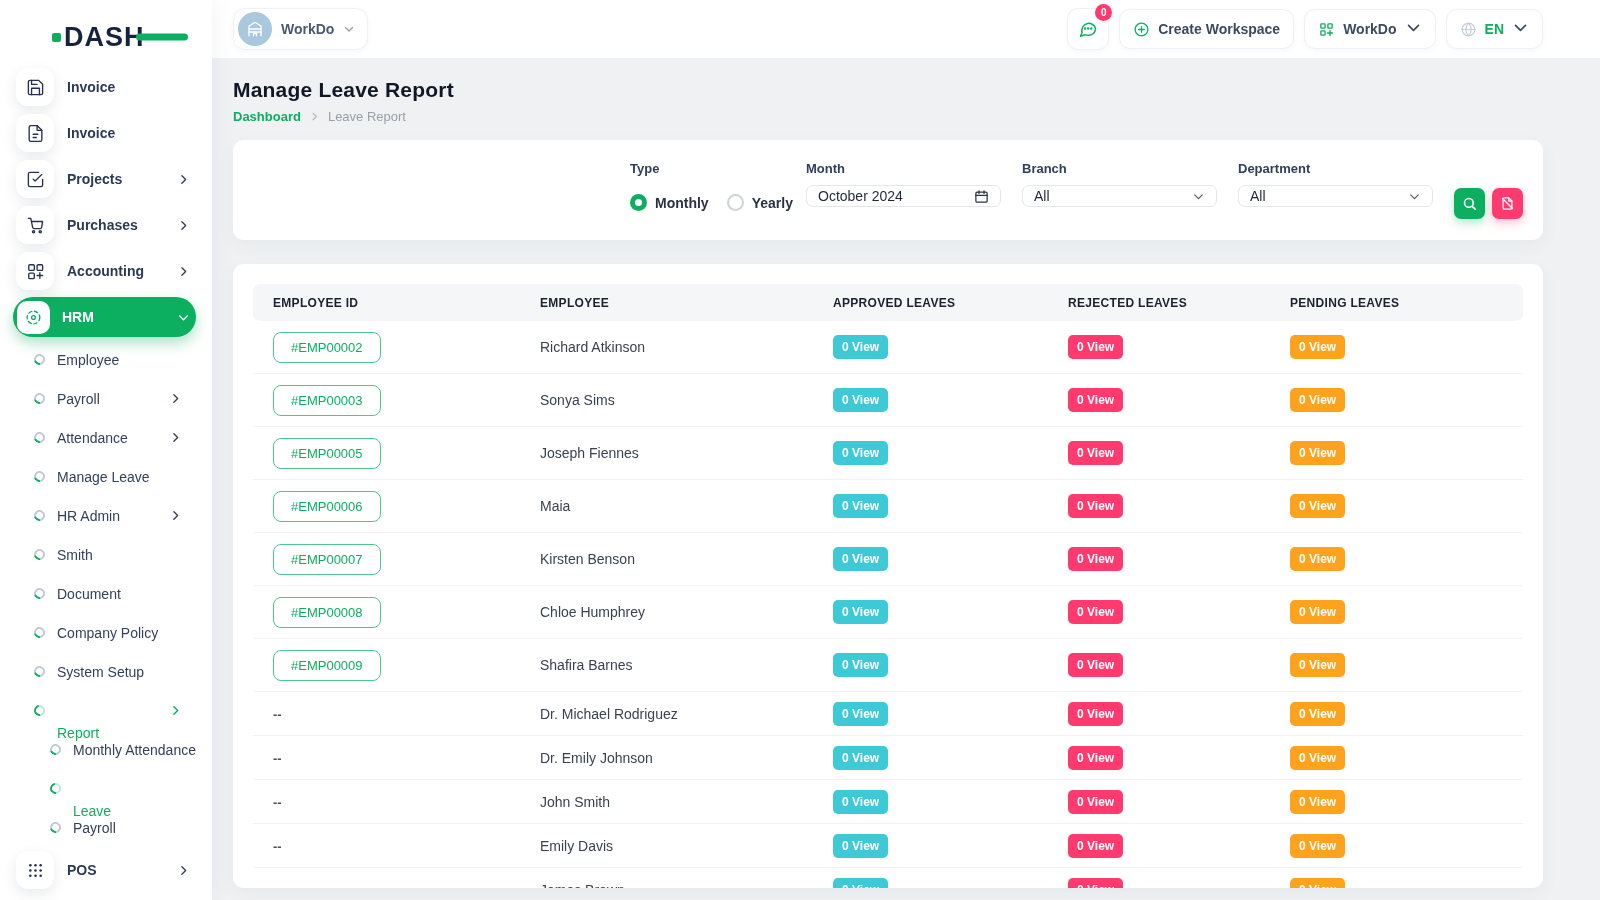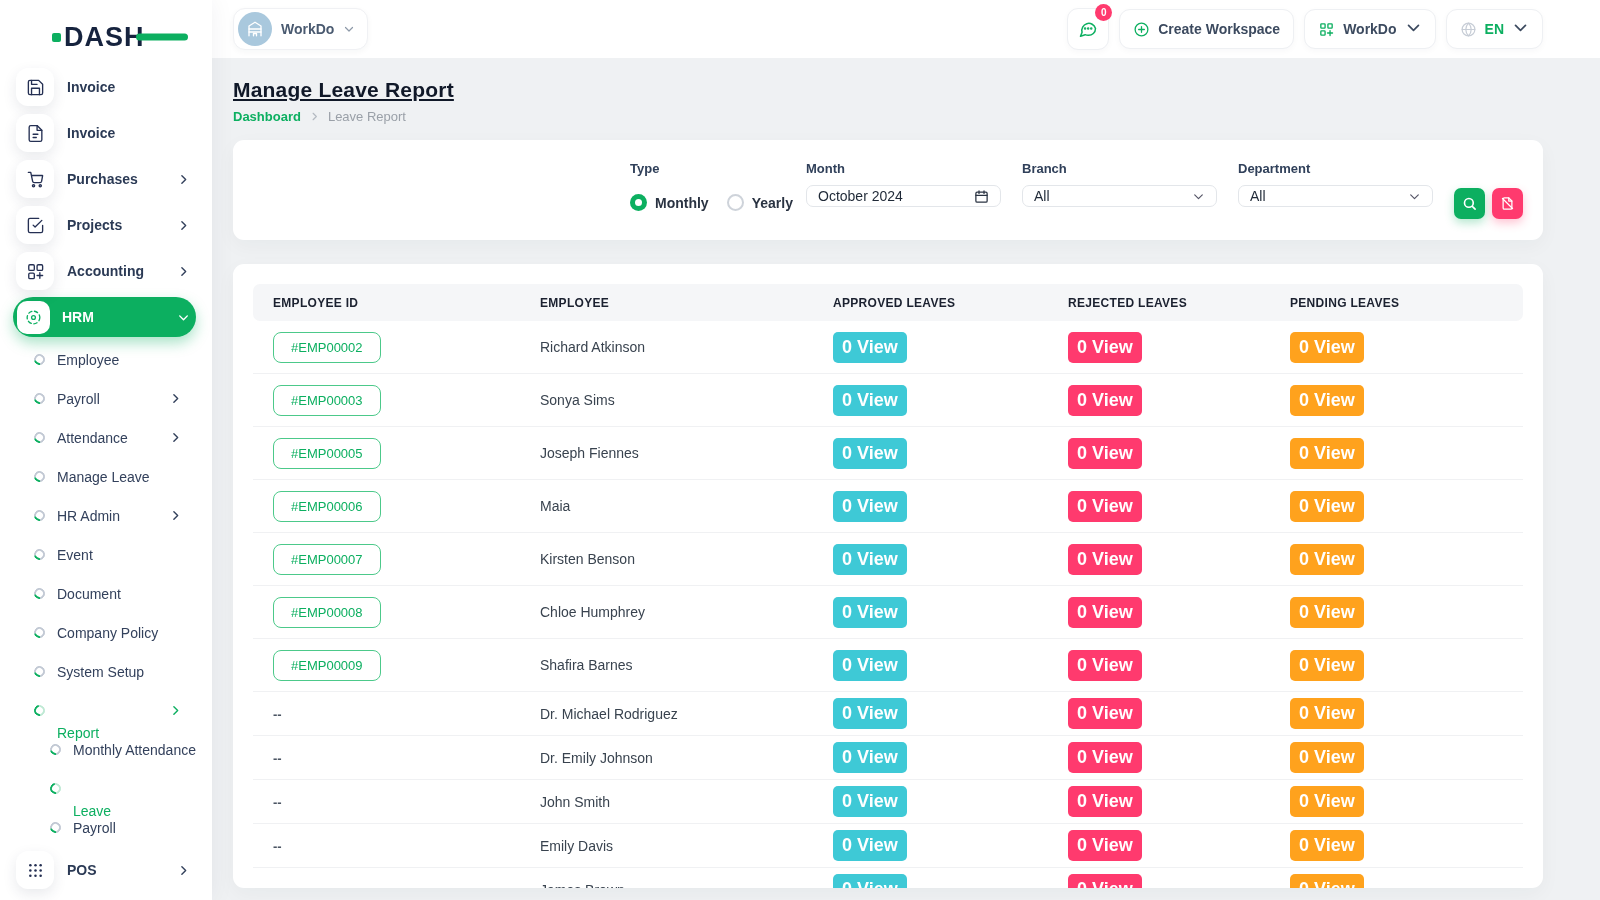--- a/index.html
+++ b/index.html
@@ -58,21 +58,21 @@
   .chat-btn{position:relative;width:42px;height:42px;justify-content:center;padding:0;color:var(--primary);}
   .chat-btn svg{width:20px;height:20px;}
   .chat-badge{position:absolute;top:-5px;right:-4px;min-width:17px;height:17px;border-radius:9px;background:var(--danger);
     color:#fff;font-size:10px;font-weight:700;display:flex;align-items:center;justify-content:center;padding:0 4px;}
   .green-ic{color:var(--primary);display:flex;}
   .gray-ic{color:#c7cdd6;display:flex;}
   .lang-txt{color:var(--primary);font-weight:700;text-align:center;}
 
   
   .content{padding:20px 57px 0 21px;}
-  .page-title{font-size:21px;font-weight:700;color:#101828;letter-spacing:.2px;text-decoration:underline;}
+  .page-title{font-size:21px;font-weight:700;color:#101828;letter-spacing:.2px;}
   .crumbs{display:flex;align-items:center;gap:8px;margin-top:7px;font-size:13px;}
   .crumb-home{color:var(--primary);font-weight:600;cursor:pointer;}
   .crumb-sep{color:#b4bac2;display:flex;}
   .crumb-sep svg{width:11px;height:11px;}
   .crumb-cur{color:var(--muted);font-weight:500;}
 
   
   .card{background:#fff;border-radius:11px;box-shadow:0 6px 20px rgba(30,40,60,.04);}
   .filter-card{margin-top:16px;height:100px;display:flex;justify-content:flex-end;align-items:flex-start;
     padding:21px 20px;gap:21px;}
@@ -104,21 +104,21 @@
   .thead{background:#f5f6f8;border-radius:7px;height:37px;}
   .th{font-size:12px;font-weight:700;color:#1b2130;letter-spacing:.3px;padding-left:20px;}
   .trow{border-bottom:1px solid var(--line);}
   .trow.tall{height:53px;}
   .trow.short{height:44px;}
   .td{padding-left:20px;}
   .id-pill{display:inline-block;border:1px solid #4cc98a;color:var(--primary);font-size:13px;font-weight:500;
     padding:7px 17px;border-radius:8px;background:#fff;cursor:pointer;}
   .id-dash{font-size:13px;color:#4b5563;font-weight:700;}
   .emp-name{font-size:14px;color:#39434f;}
-  .badge{display:inline-block;padding:5px 9px;border-radius:5px;color:#fff;font-size:18px;font-weight:600;cursor:pointer;}
+  .badge{display:inline-block;padding:5px 9px;border-radius:5px;color:#fff;font-size:12px;font-weight:600;cursor:pointer;}
   .badge.info{background:var(--info);}
   .badge.danger{background:var(--danger);}
   .badge.warning{background:var(--warning);}
 </style>
 </head>
 <body>
 
 <aside class="sidebar">
   <div class="logo">
     <span class="logo-dot"></span>
@@ -143,40 +143,40 @@
             <path d="M14 2v6h6"></path>
             <line x1="9" y1="13" x2="15" y2="13"></line>
             <line x1="9" y1="17" x2="13" y2="17"></line>
           </svg>
         </span>
         <span class="lbl">Invoice</span>
       </div>
       <div class="it lvl0">
         <span class="icon-box">
           <svg viewBox="0 0 24 24" fill="none" stroke="currentColor" stroke-width="1.7" stroke-linecap="round" stroke-linejoin="round">
+            <path d="M9 11.5l2.5 2.5L20 5.5"></path>
+            <path d="M21 12v7a2 2 0 0 1-2 2H5a2 2 0 0 1-2-2V5a2 2 0 0 1 2-2h11"></path>
+          </svg>
+        </span>
+        <span class="lbl">Projects</span>
+        <span class="chev" style="color:">
+          <svg viewBox="0 0 24 24" fill="none" stroke="currentColor" stroke-width="2.6" stroke-linecap="round" stroke-linejoin="round">
+            <polyline points="9 5 16 12 9 19"></polyline>
+          </svg>
+        </span>
+      </div>
+      <div class="it lvl0">
+        <span class="icon-box">
+          <svg viewBox="0 0 24 24" fill="none" stroke="currentColor" stroke-width="1.7" stroke-linecap="round" stroke-linejoin="round">
             <circle cx="9.5" cy="20" r="1.4"></circle>
             <circle cx="18" cy="20" r="1.4"></circle>
             <path d="M3 3h3l2.4 11.4a2 2 0 0 0 2 1.6h7.3a2 2 0 0 0 2-1.6L21 7H7"></path>
           </svg>
         </span>
         <span class="lbl">Purchases</span>
-        <span class="chev" style="color:">
-          <svg viewBox="0 0 24 24" fill="none" stroke="currentColor" stroke-width="2.6" stroke-linecap="round" stroke-linejoin="round">
-            <polyline points="9 5 16 12 9 19"></polyline>
-          </svg>
-        </span>
-      </div>
-      <div class="it lvl0">
-        <span class="icon-box">
-          <svg viewBox="0 0 24 24" fill="none" stroke="currentColor" stroke-width="1.7" stroke-linecap="round" stroke-linejoin="round">
-            <path d="M9 11.5l2.5 2.5L20 5.5"></path>
-            <path d="M21 12v7a2 2 0 0 1-2 2H5a2 2 0 0 1-2-2V5a2 2 0 0 1 2-2h11"></path>
-          </svg>
-        </span>
-        <span class="lbl">Projects</span>
         <span class="chev" style="color:">
           <svg viewBox="0 0 24 24" fill="none" stroke="currentColor" stroke-width="2.6" stroke-linecap="round" stroke-linejoin="round">
             <polyline points="9 5 16 12 9 19"></polyline>
           </svg>
         </span>
       </div>
       <div class="it lvl0">
         <span class="icon-box">
           <svg viewBox="0 0 24 24" fill="none" stroke="currentColor" stroke-width="1.7" stroke-linecap="round" stroke-linejoin="round">
             <rect x="3.5" y="3.5" width="7" height="7" rx="1.5"></rect>
@@ -236,21 +236,21 @@
         <span class="bullet"></span>
         <span class="lbl">HR Admin</span>
         <span class="chev" style="color:">
           <svg viewBox="0 0 24 24" fill="none" stroke="currentColor" stroke-width="2.6" stroke-linecap="round" stroke-linejoin="round">
             <polyline points="9 5 16 12 9 19"></polyline>
           </svg>
         </span>
       </div>
       <div class="it lvl1">
         <span class="bullet"></span>
-        <span class="lbl">Event</span>
+        <span class="lbl">Smith</span>
       </div>
       <div class="it lvl1">
         <span class="bullet"></span>
         <span class="lbl">Document</span>
       </div>
       <div class="it lvl1">
         <span class="bullet"></span>
         <span class="lbl">Company Policy</span>
       </div>
       <div class="it lvl1">

